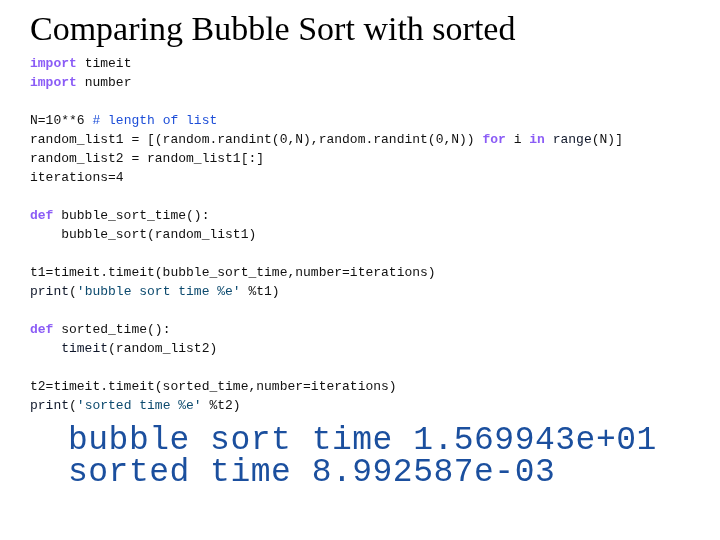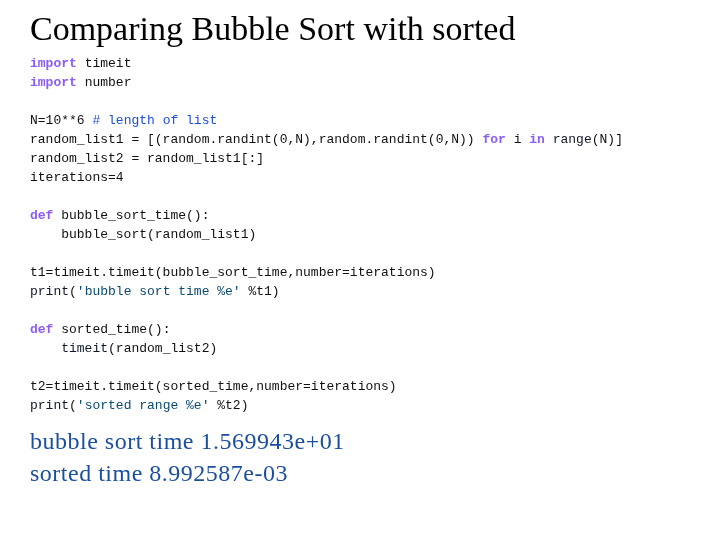--- a/index.html
+++ b/index.html
@@ -27,27 +27,28 @@
     line-height: 19px;
     white-space: pre;
     color: #6f6f6f;
   }
   .kw { color: #8b5cf6; font-weight: bold; }      
   .name { color: #111; }
   .comment { color: #1d4ed8; }
   .builtin { color: #0f172a; }                     
   .str { color: #0c4a6e; }
   .output {
-    font-family: Liberation Serif, serif;
-    font-size: 24px;
+    font-family: Liberation Mono, monospace;
+    font-size: 33px;
     line-height: 32px;
     color: #1b4f9e;
     white-space: pre;
     margin-top: 10px;
     letter-spacing: 0.5px;
+    margin-left: 38px;
   }
 </style>
 </head>
 <body>
 
 <div class="slide">
   <h1 class="title">Comparing Bubble Sort with sorted</h1>
 
   <div class="code"><span class="kw">import</span> <span class="name">timeit</span>
 <span class="kw">import</span> <span class="name">number</span>
@@ -60,17 +61,17 @@
 <span class="kw">def</span><span class="name"> bubble_sort_time</span><span class="name">():</span>
 <span class="name">    bubble_sort(random_list1)</span>
 
 <span class="name">t1=timeit.timeit(bubble_sort_time,number=iterations)</span>
 <span class="builtin">print</span><span class="name">(</span><span class="str">'bubble sort time %e'</span><span class="name"> %t1)</span>
 
 <span class="kw">def</span><span class="name"> sorted_time</span><span class="name">():</span>
 <span class="name">    </span><span class="builtin">timeit</span><span class="name">(random_list2)</span>
 
 <span class="name">t2=timeit.timeit(sorted_time,number=iterations)</span>
-<span class="builtin">print</span><span class="name">(</span><span class="str">'sorted range %e'</span><span class="name"> %t2)</span></div>
+<span class="builtin">print</span><span class="name">(</span><span class="str">'sorted time %e'</span><span class="name"> %t2)</span></div>
 
   <div class="output"><span>bubble sort time 1.569943e+01</span>
 <span>sorted time 8.992587e-03</span></div>
 </div>
 
 </body></html>

